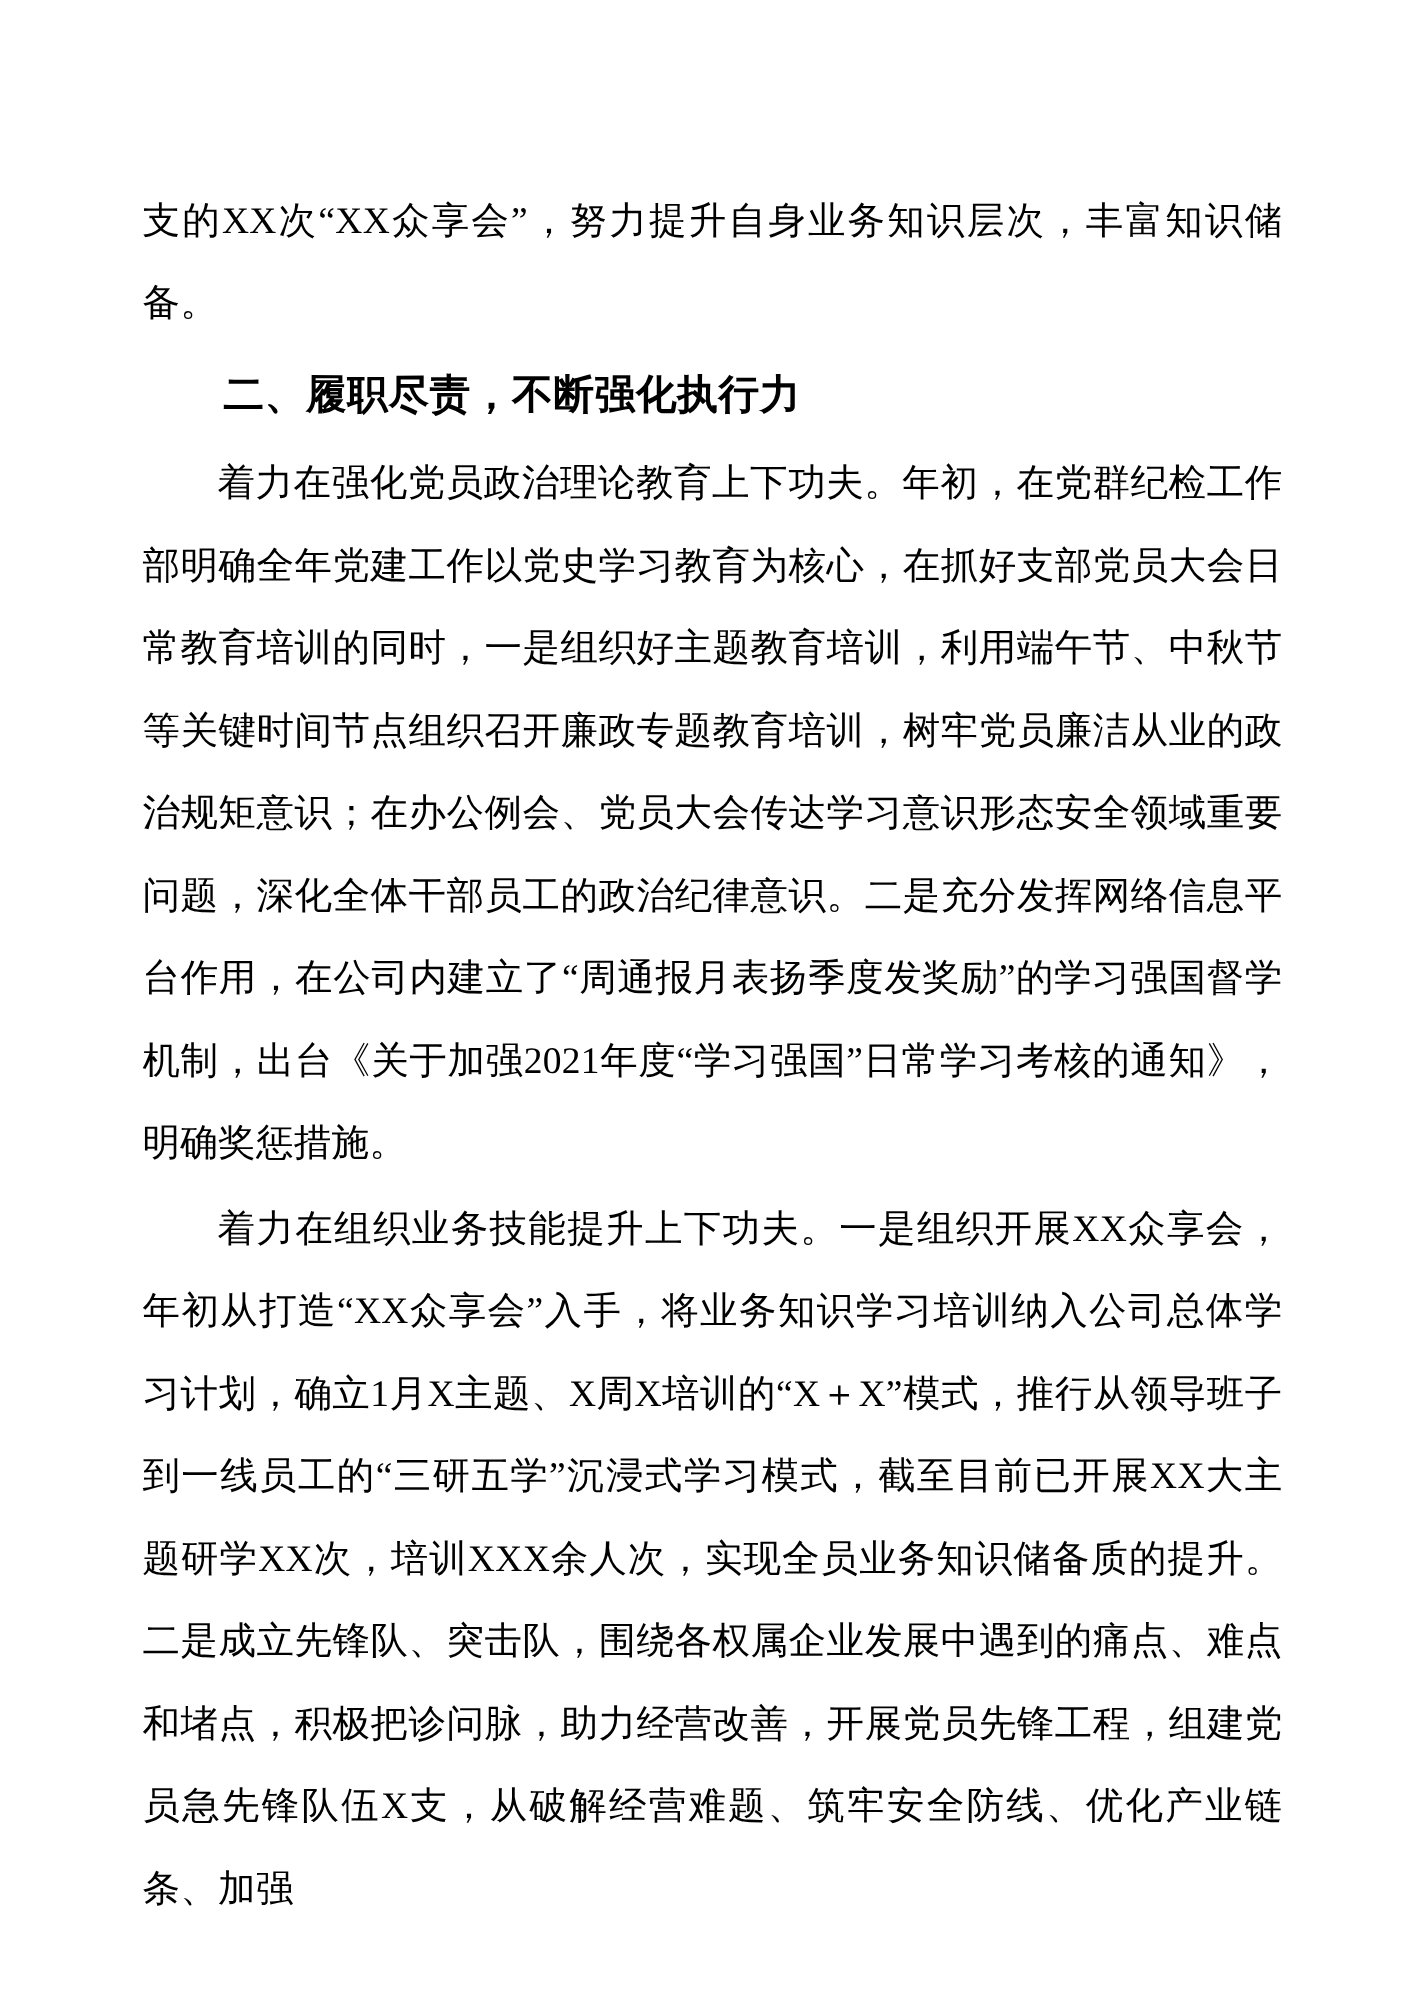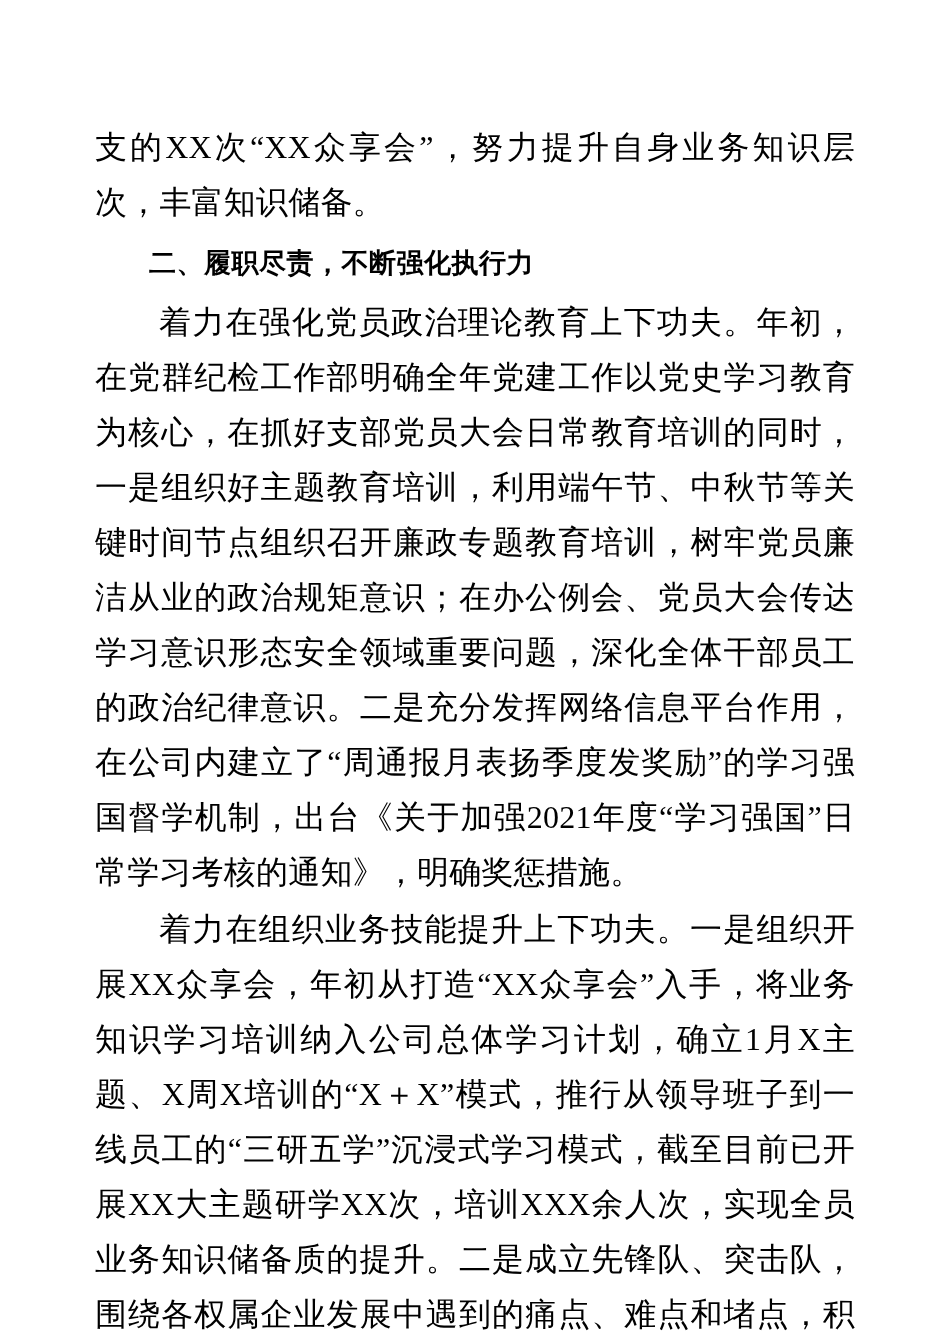--- a/index.html
+++ b/index.html
@@ -21,21 +21,21 @@
     height: 1344px;
     padding: 120px 95px 60px 95px;
     background: #ffffff;
     position: relative;
   }
   .doc-body {
     width: 100%;
   }
   p.para {
     margin: 0 0 2px 0;
-    font-size: 32px;
+    font-size: 25px;
     line-height: 55px;
     text-align: justify;
     text-justify: inter-ideograph;
     letter-spacing: 0.2px;
     font-family: "Liberation Serif", "DejaVu Serif", serif;
   }
   p.para.indent {
     text-indent: 2em;
   }
   p.heading {

